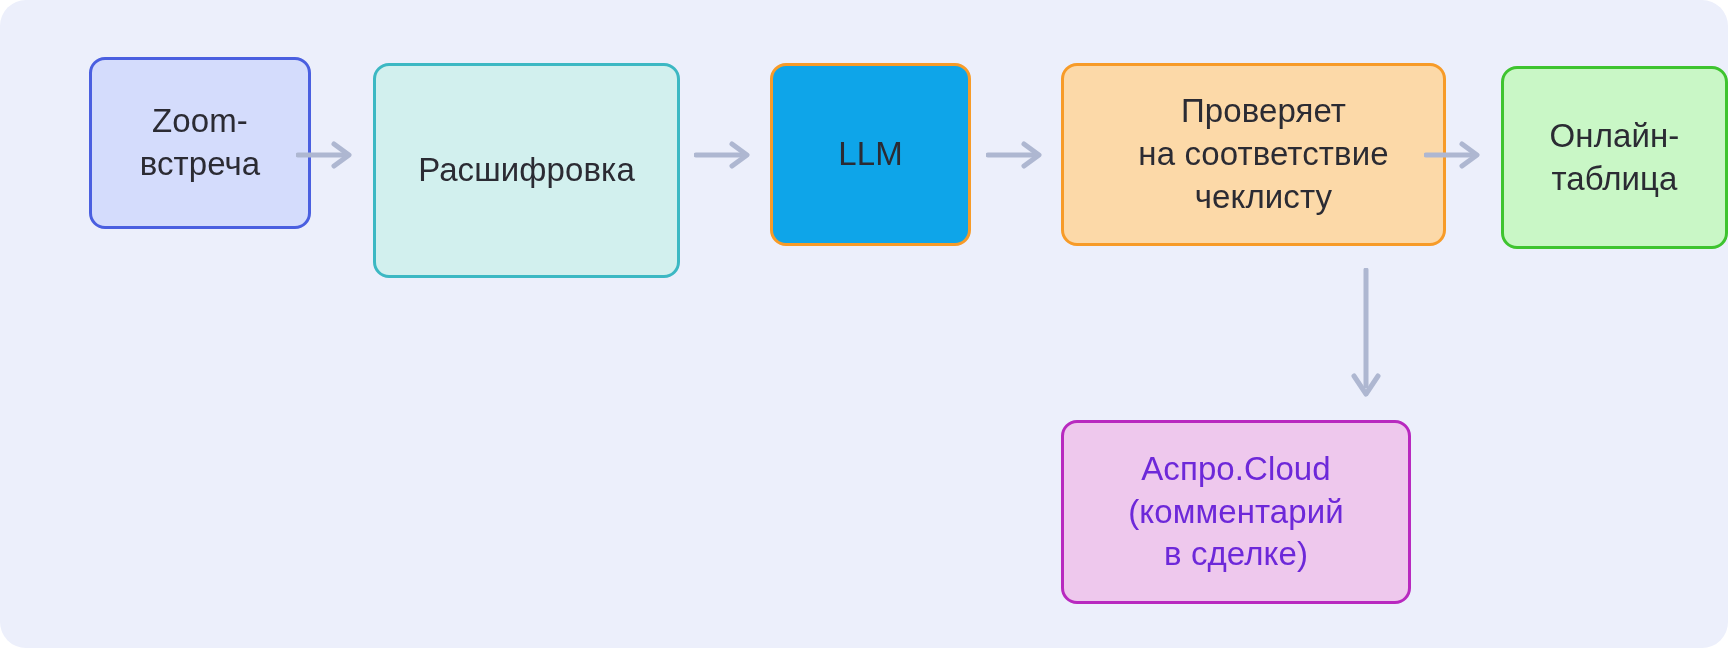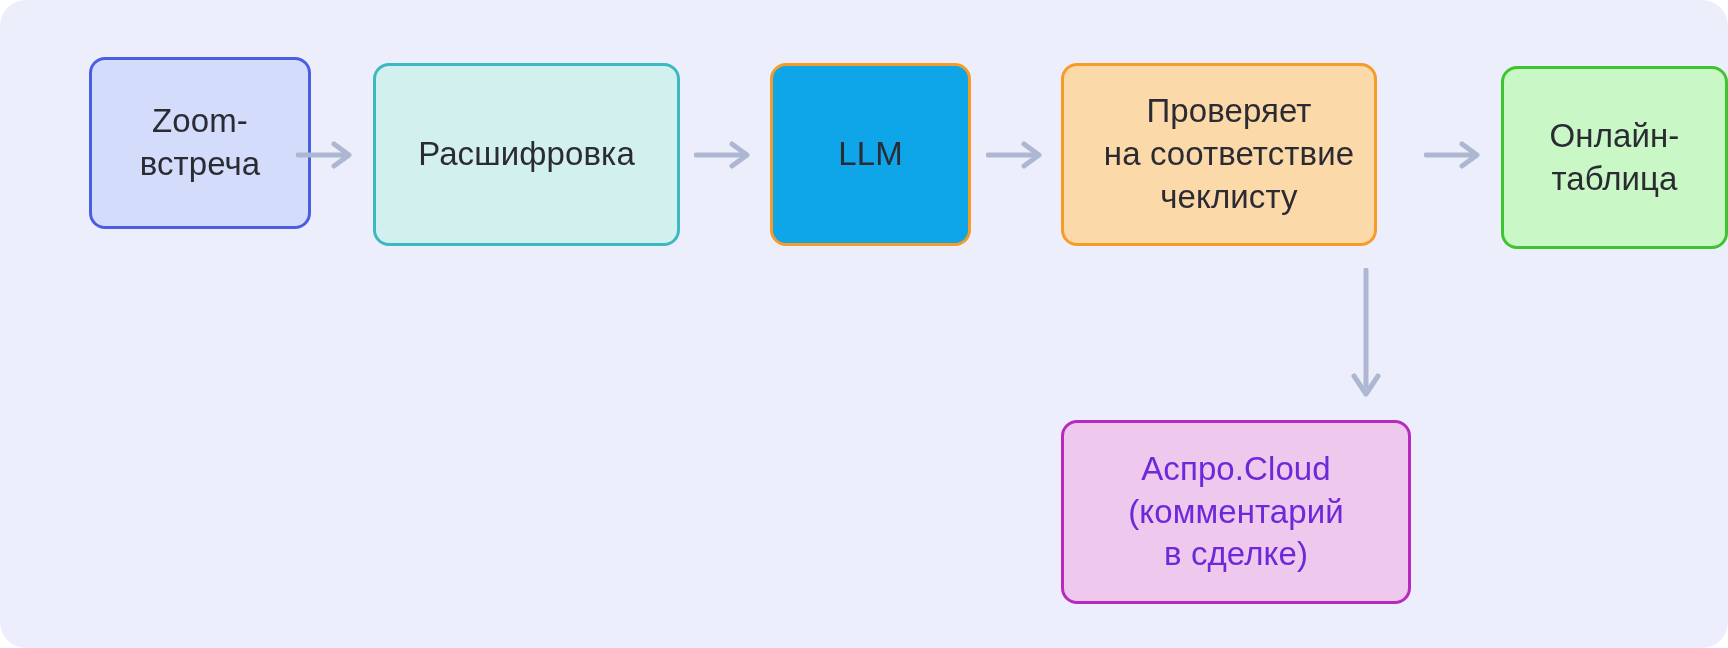--- a/index.html
+++ b/index.html
@@ -37,23 +37,23 @@
     color: #2b2b33;
     font-size: 33px;
     line-height: 1.30;
     letter-spacing: 0.1px;
     white-space: pre-line;
     padding: 4px 8px;
   }
 
   
   #node-zoom-meeting      { left: 57px;  top: 57px;  width: 222px; height: 172px; margin-left: 32px; }
-  #node-transcription     { left: 373px; top: 63px;  width: 307px; height: 183px; }
+  #node-transcription     { left: 373px; top: 63px;  width: 307px; height: 215px; }
   #node-llm              { left: 770px; top: 63px;  width: 201px; height: 183px; }
-  #node-checklist        { left: 1061px; top: 63px; width: 316px; height: 183px; padding-left: 28px; }
+  #node-checklist        { left: 1061px; top: 63px; width: 385px; height: 183px; padding-left: 28px; }
   #node-online-table     { left: 1501px; top: 66px; width: 227px; height: 183px; }
   #node-aspro-cloud      { left: 1061px; top: 420px; width: 350px; height: 184px; }
 
   
   .arrow-h {
     position: absolute;
     height: 40px;
     display: block;
   }
   .arrow-v {

